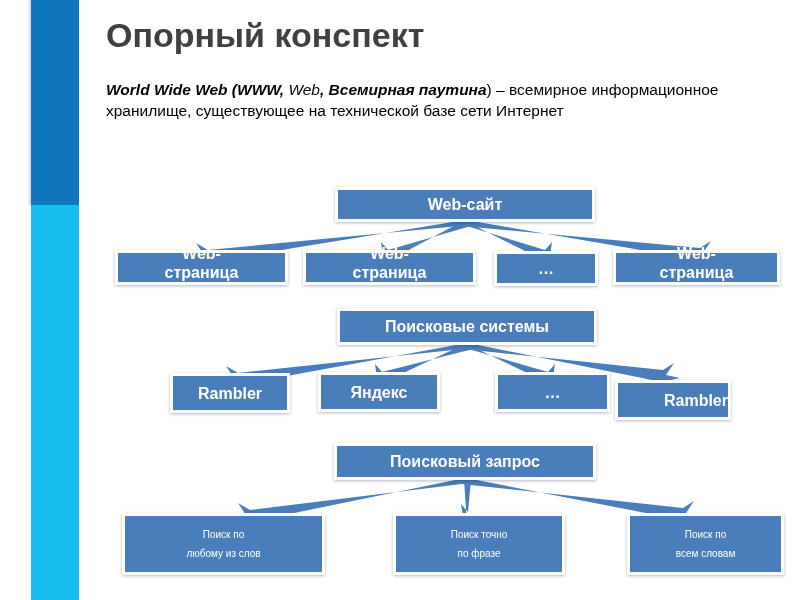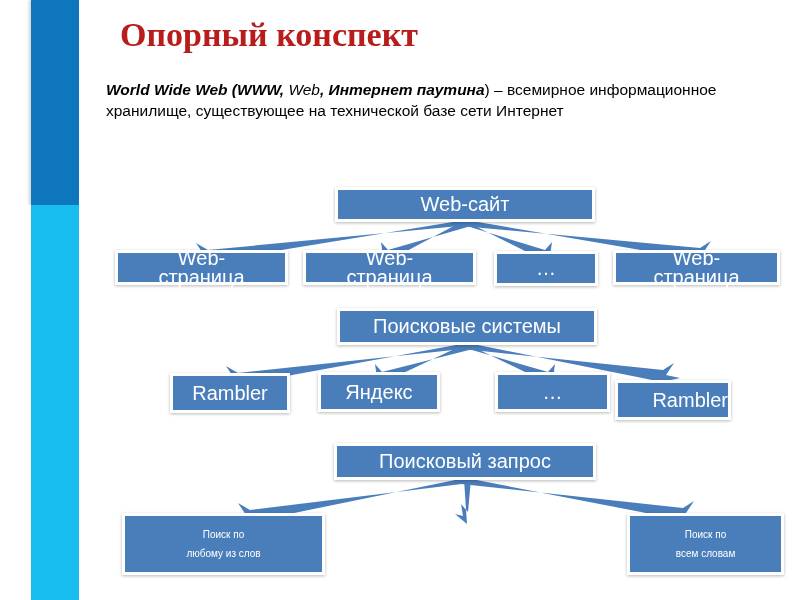--- a/index.html
+++ b/index.html
@@ -33,28 +33,27 @@
     left: 31px;
     top: 205px;
     width: 48px;
     height: 395px;
     background: #17BDEF;
   }
 
   
   .page-title {
     position: absolute;
-    left: 120px;
+    left: 106px;
     top: 16px;
     font-size: 34px;
     font-weight: bold;
-    color: #b91c1c;
+    color: #404040;
     letter-spacing: 0px;
     white-space: nowrap;
-    font-family: Liberation Serif, serif;
   }
   .intro {
     position: absolute;
     left: 106px;
     top: 79px;
     width: 640px;
     font-size: 15.5px;
     line-height: 21px;
     color: #000000;
   }
@@ -80,25 +79,26 @@
     text-align: center;
     line-height: 19px;
     box-shadow: 0 1px 3px rgba(0,0,0,0.28);
     z-index: 3;
   }
   .node .txt {
     display: block;
     width: 100%;
     white-space: pre-line;
   }
-  .node.bold { font-weight: normal; font-size: 20px; }
+  .node.bold { font-weight: bold; font-size: 16px; }
   .node.plain { font-weight: normal; font-size: 10px; }
   
   .node.clip {
     overflow: visible;
+    align-items: flex-end;
   }
 
   
   .wires {
     position: absolute;
     left: 0;
     top: 0;
     width: 800px;
     height: 600px;
     z-index: 1;
@@ -109,21 +109,21 @@
 <body>
 
 <div id="slide">
 
   <div class="rail-top"></div>
   <div class="rail-bottom"></div>
 
   <div class="page-title">Опорный конспект</div>
 
   <div class="intro">
-    <span class="semi">World Wide Web (WWW, </span><span class="plainweb">Web</span><span class="semi">, Интернет паутина</span><span>) – всемирное информационное хранилище, существующее на технической базе сети Интернет</span>
+    <span class="semi">World Wide Web (WWW, </span><span class="plainweb">Web</span><span class="semi">, Всемирная паутина</span><span>) – всемирное информационное хранилище, существующее на технической базе сети Интернет</span>
   </div>
 
   <svg class="wires" viewBox="0 0 800 600" width="800" height="600" xmlns="http://www.w3.org/2000/svg">
     <g fill="#4A7EBB">
 
       <polygon points="465,220 470,225 208,250 196,243 204,255 190,258 208,262"></polygon>
       <polygon points="465,220 471,226 388,250 381,242 383,256 373,256 386,262"></polygon>
       <polygon points="465,221 470,227 545,250 552,242 550,256 560,256 547,262"></polygon>
       <polygon points="466,220 461,226 700,248 711,241 703,253 717,256 699,260"></polygon>
     </g>
@@ -187,19 +187,23 @@
 
   <div class="node bold" style="left:334px; top:443px; width:262px; height:37px;">
     <span class="txt">Поисковый запрос</span>
   </div>
 
   <div class="node plain" style="left:122px; top:513px; width:203px; height:62px;">
     <span class="txt">Поиск по
 любому из слов</span>
   </div>
 
+  <div class="node plain" style="left:393px; top:513px; width:172px; height:62px;">
+    <span class="txt">Поиск точно
+по фразе</span>
+  </div>
 
   <div class="node plain" style="left:627px; top:513px; width:157px; height:62px;">
     <span class="txt">Поиск по
 всем словам</span>
   </div>
 
 </div>
 
 </body></html>

